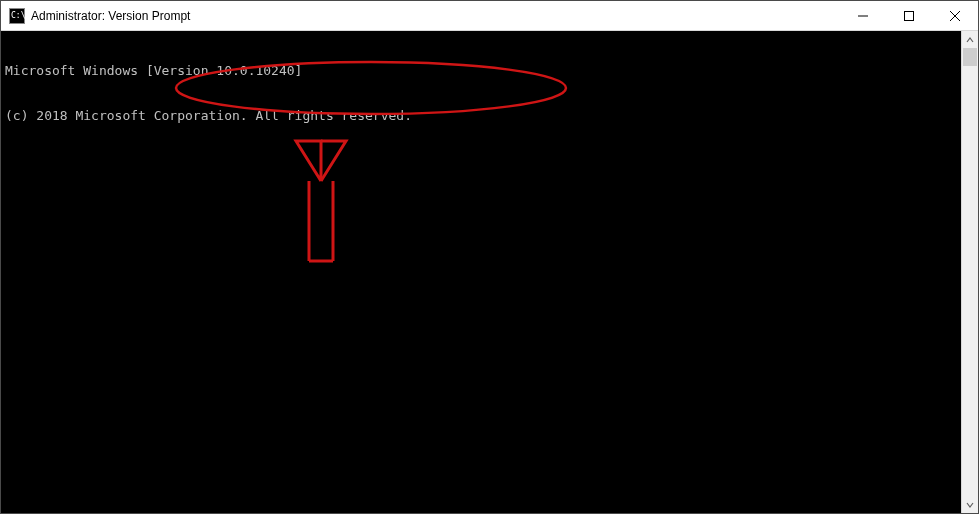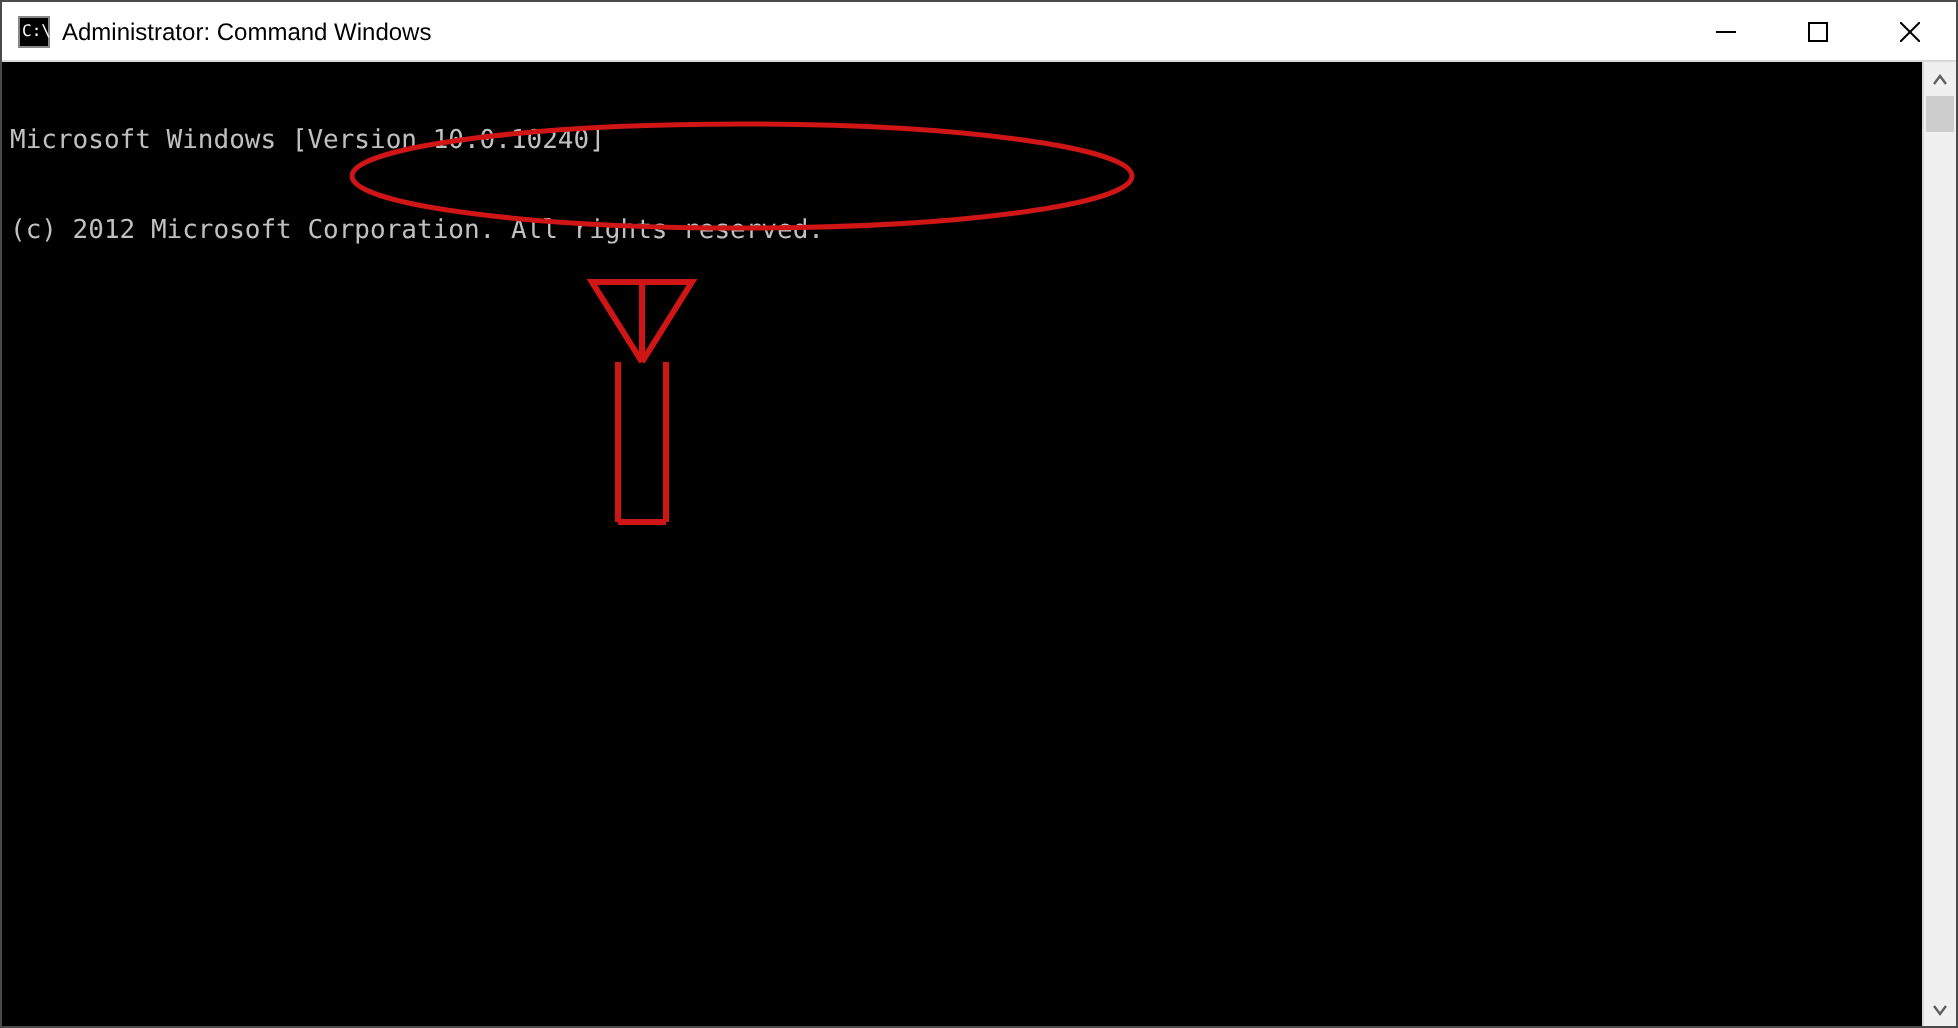--- a/index.html
+++ b/index.html
@@ -109,21 +109,21 @@
 <div class="window">
 
   <div class="titlebar">
     <span class="icon">
       <svg width="16" height="16" viewBox="0 0 16 16">
         <rect x="0" y="0" width="16" height="16" fill="#000"></rect>
         <rect x="0.5" y="0.5" width="15" height="15" fill="none" stroke="#888" stroke-width="1"></rect>
         <text x="2" y="10" font-size="8" font-family="Consolas, monospace" fill="#fff">C:\</text>
       </svg>
     </span>
-    <span class="title">Administrator: Command Windows</span>
+    <span class="title">Administrator: Version Prompt</span>
     <span class="spacer"></span>
     <div class="winbtn" title="Minimize">
       <svg width="10" height="10" viewBox="0 0 10 10">
           <line x1="0" y1="5" x2="10" y2="5" stroke="#000" stroke-width="1"></line>
         </svg>
     </div>
     <div class="winbtn" title="Maximize">
       <svg width="10" height="10" viewBox="0 0 10 10">
           <rect x="0.5" y="0.5" width="9" height="9" fill="none" stroke="#000" stroke-width="1"></rect>
         </svg>
@@ -132,21 +132,21 @@
       <svg width="10" height="10" viewBox="0 0 10 10">
           <line x1="0" y1="0" x2="10" y2="10" stroke="#000" stroke-width="1"></line>
           <line x1="10" y1="0" x2="0" y2="10" stroke="#000" stroke-width="1"></line>
         </svg>
     </div>
   </div>
 
   <div class="client">
     <div class="console">
       <div class="line">Microsoft Windows [Version 10.0.10240]</div>
-      <div class="line">(c) 2012 Microsoft Corporation. All rights reserved.</div>
+      <div class="line">(c) 2018 Microsoft Corporation. All rights reserved.</div>
       <div class="line"></div>
 
       
       <svg class="annot" style="left:0; top:0;" width="600" height="280" viewBox="0 0 600 280">
         <ellipse cx="370" cy="57" rx="195" ry="26" fill="none" stroke="#cf1515" stroke-width="2.5"></ellipse>
         <g fill="none" stroke="#cf1515" stroke-width="3">
 
           <polyline points="320,150 295,110 320,110 320,150"></polyline>
           <polyline points="320,150 345,110 320,110"></polyline>
 

